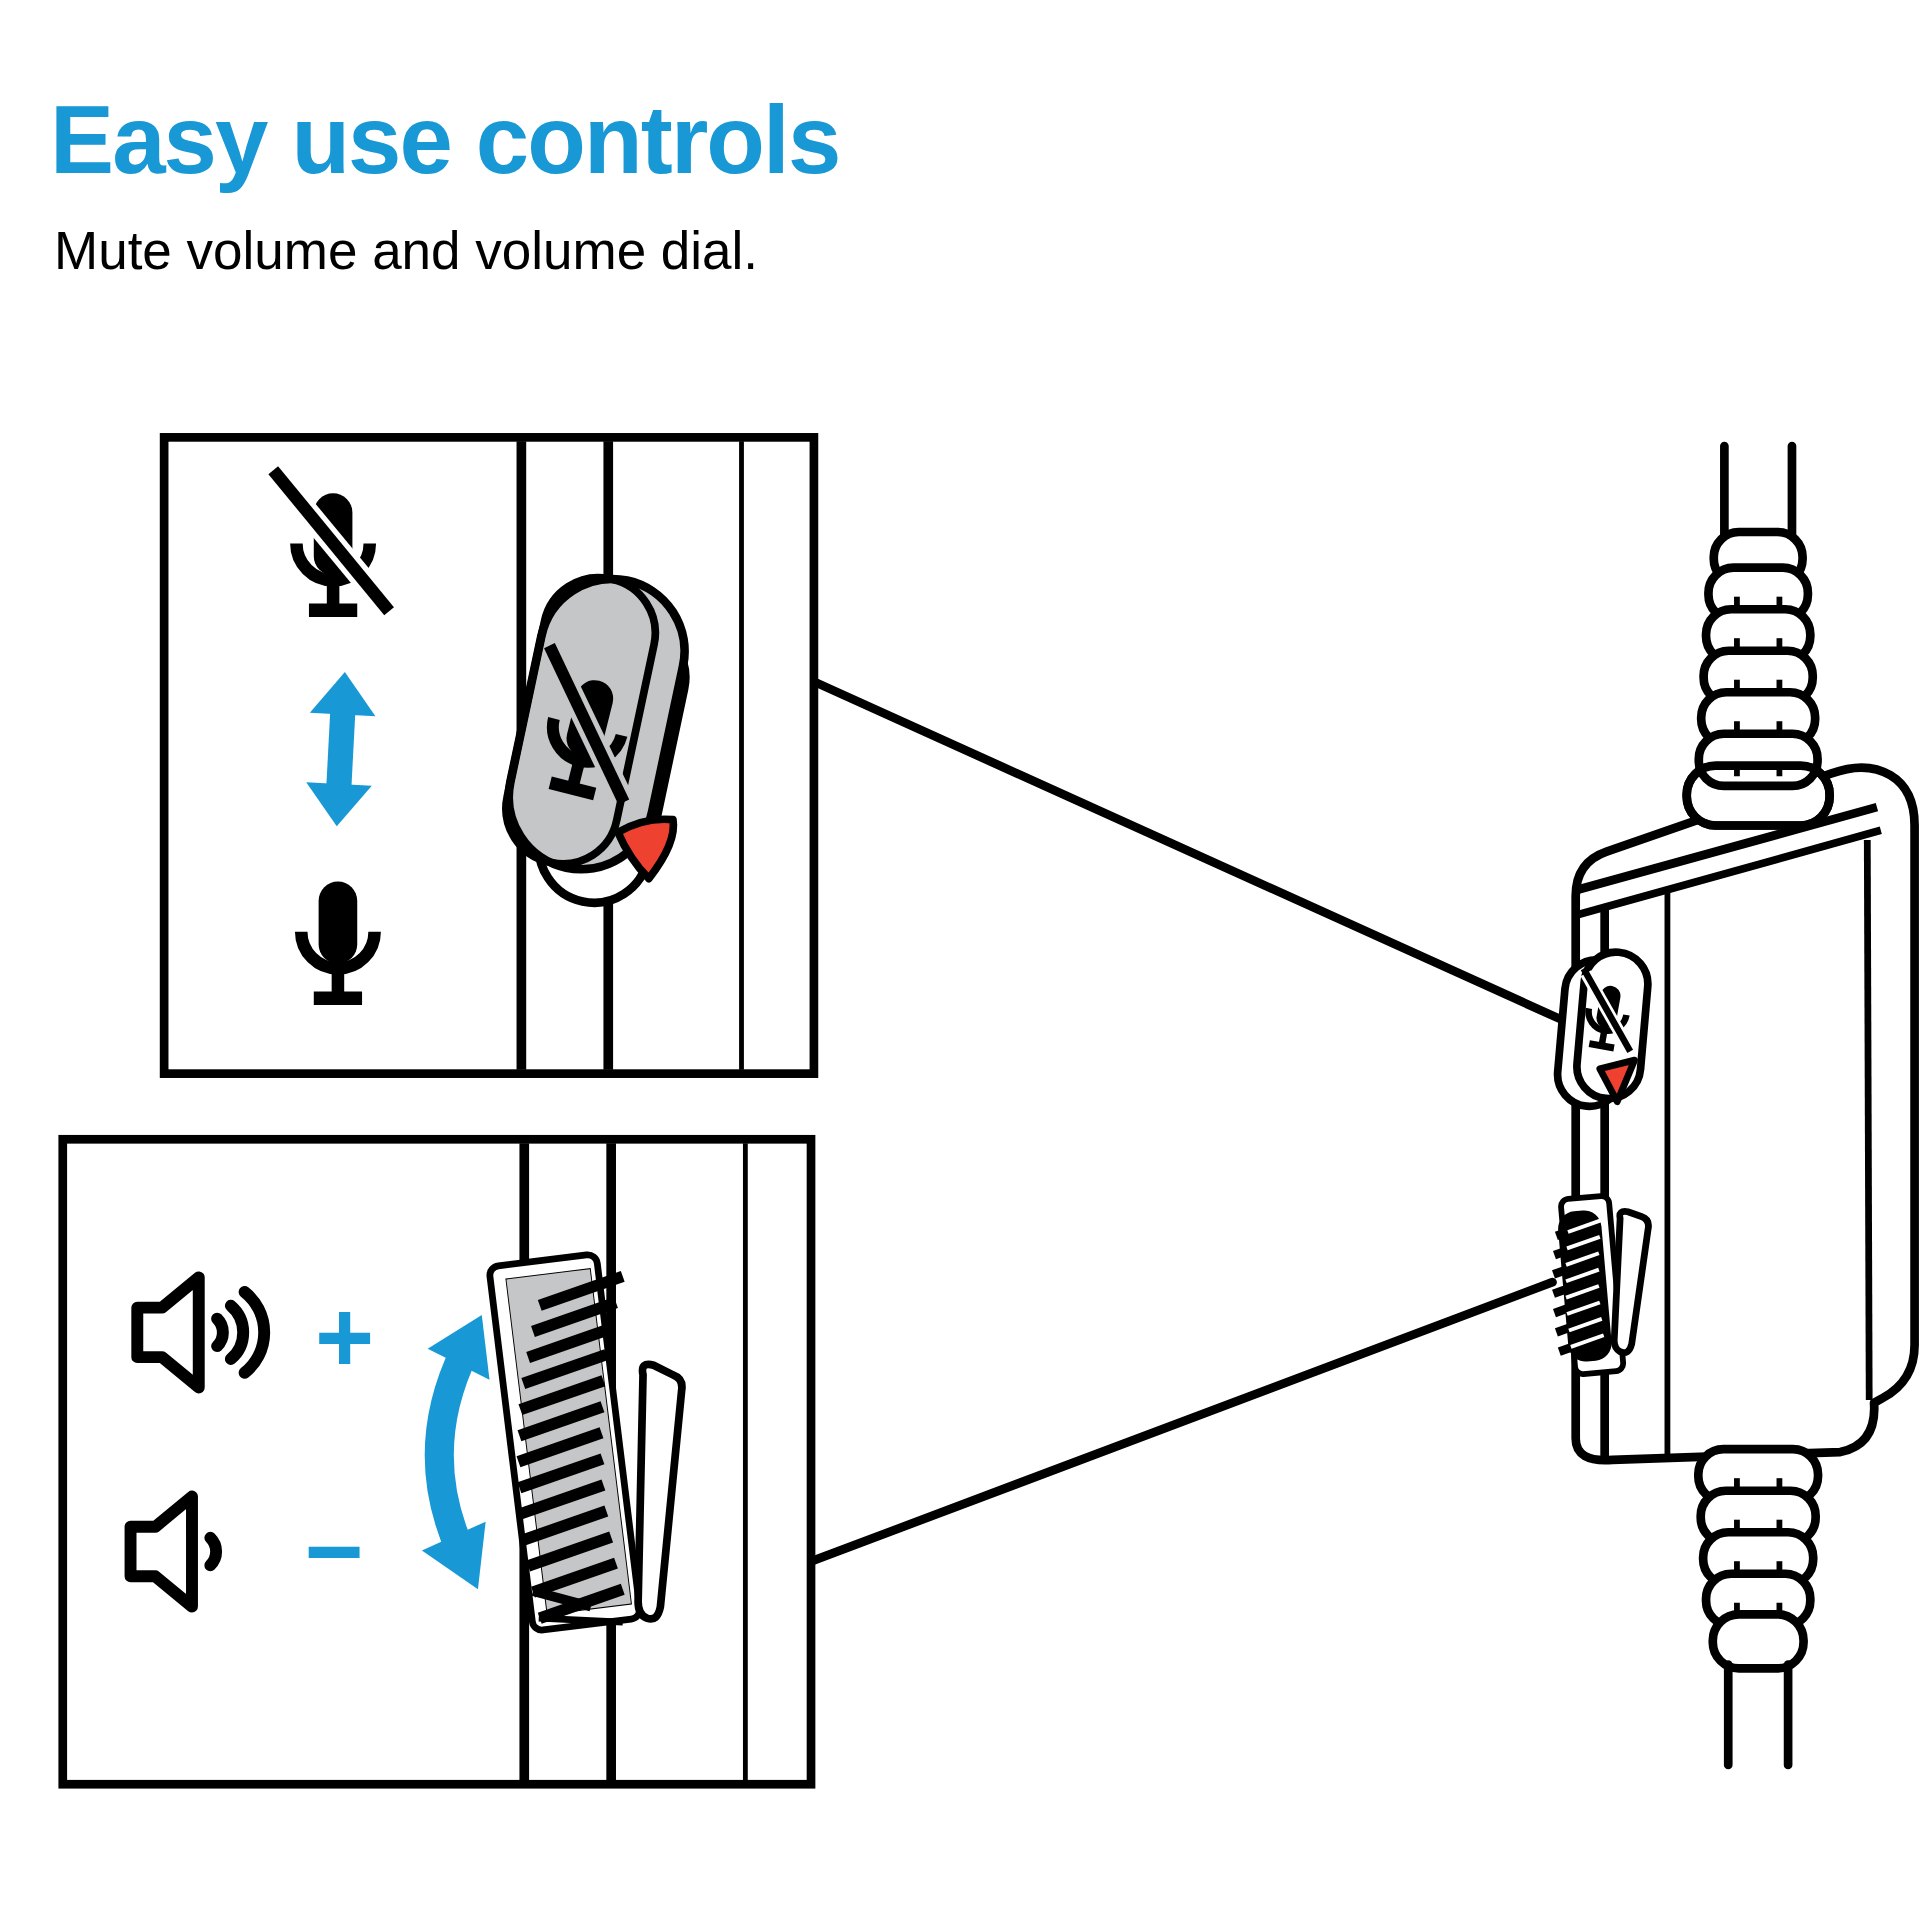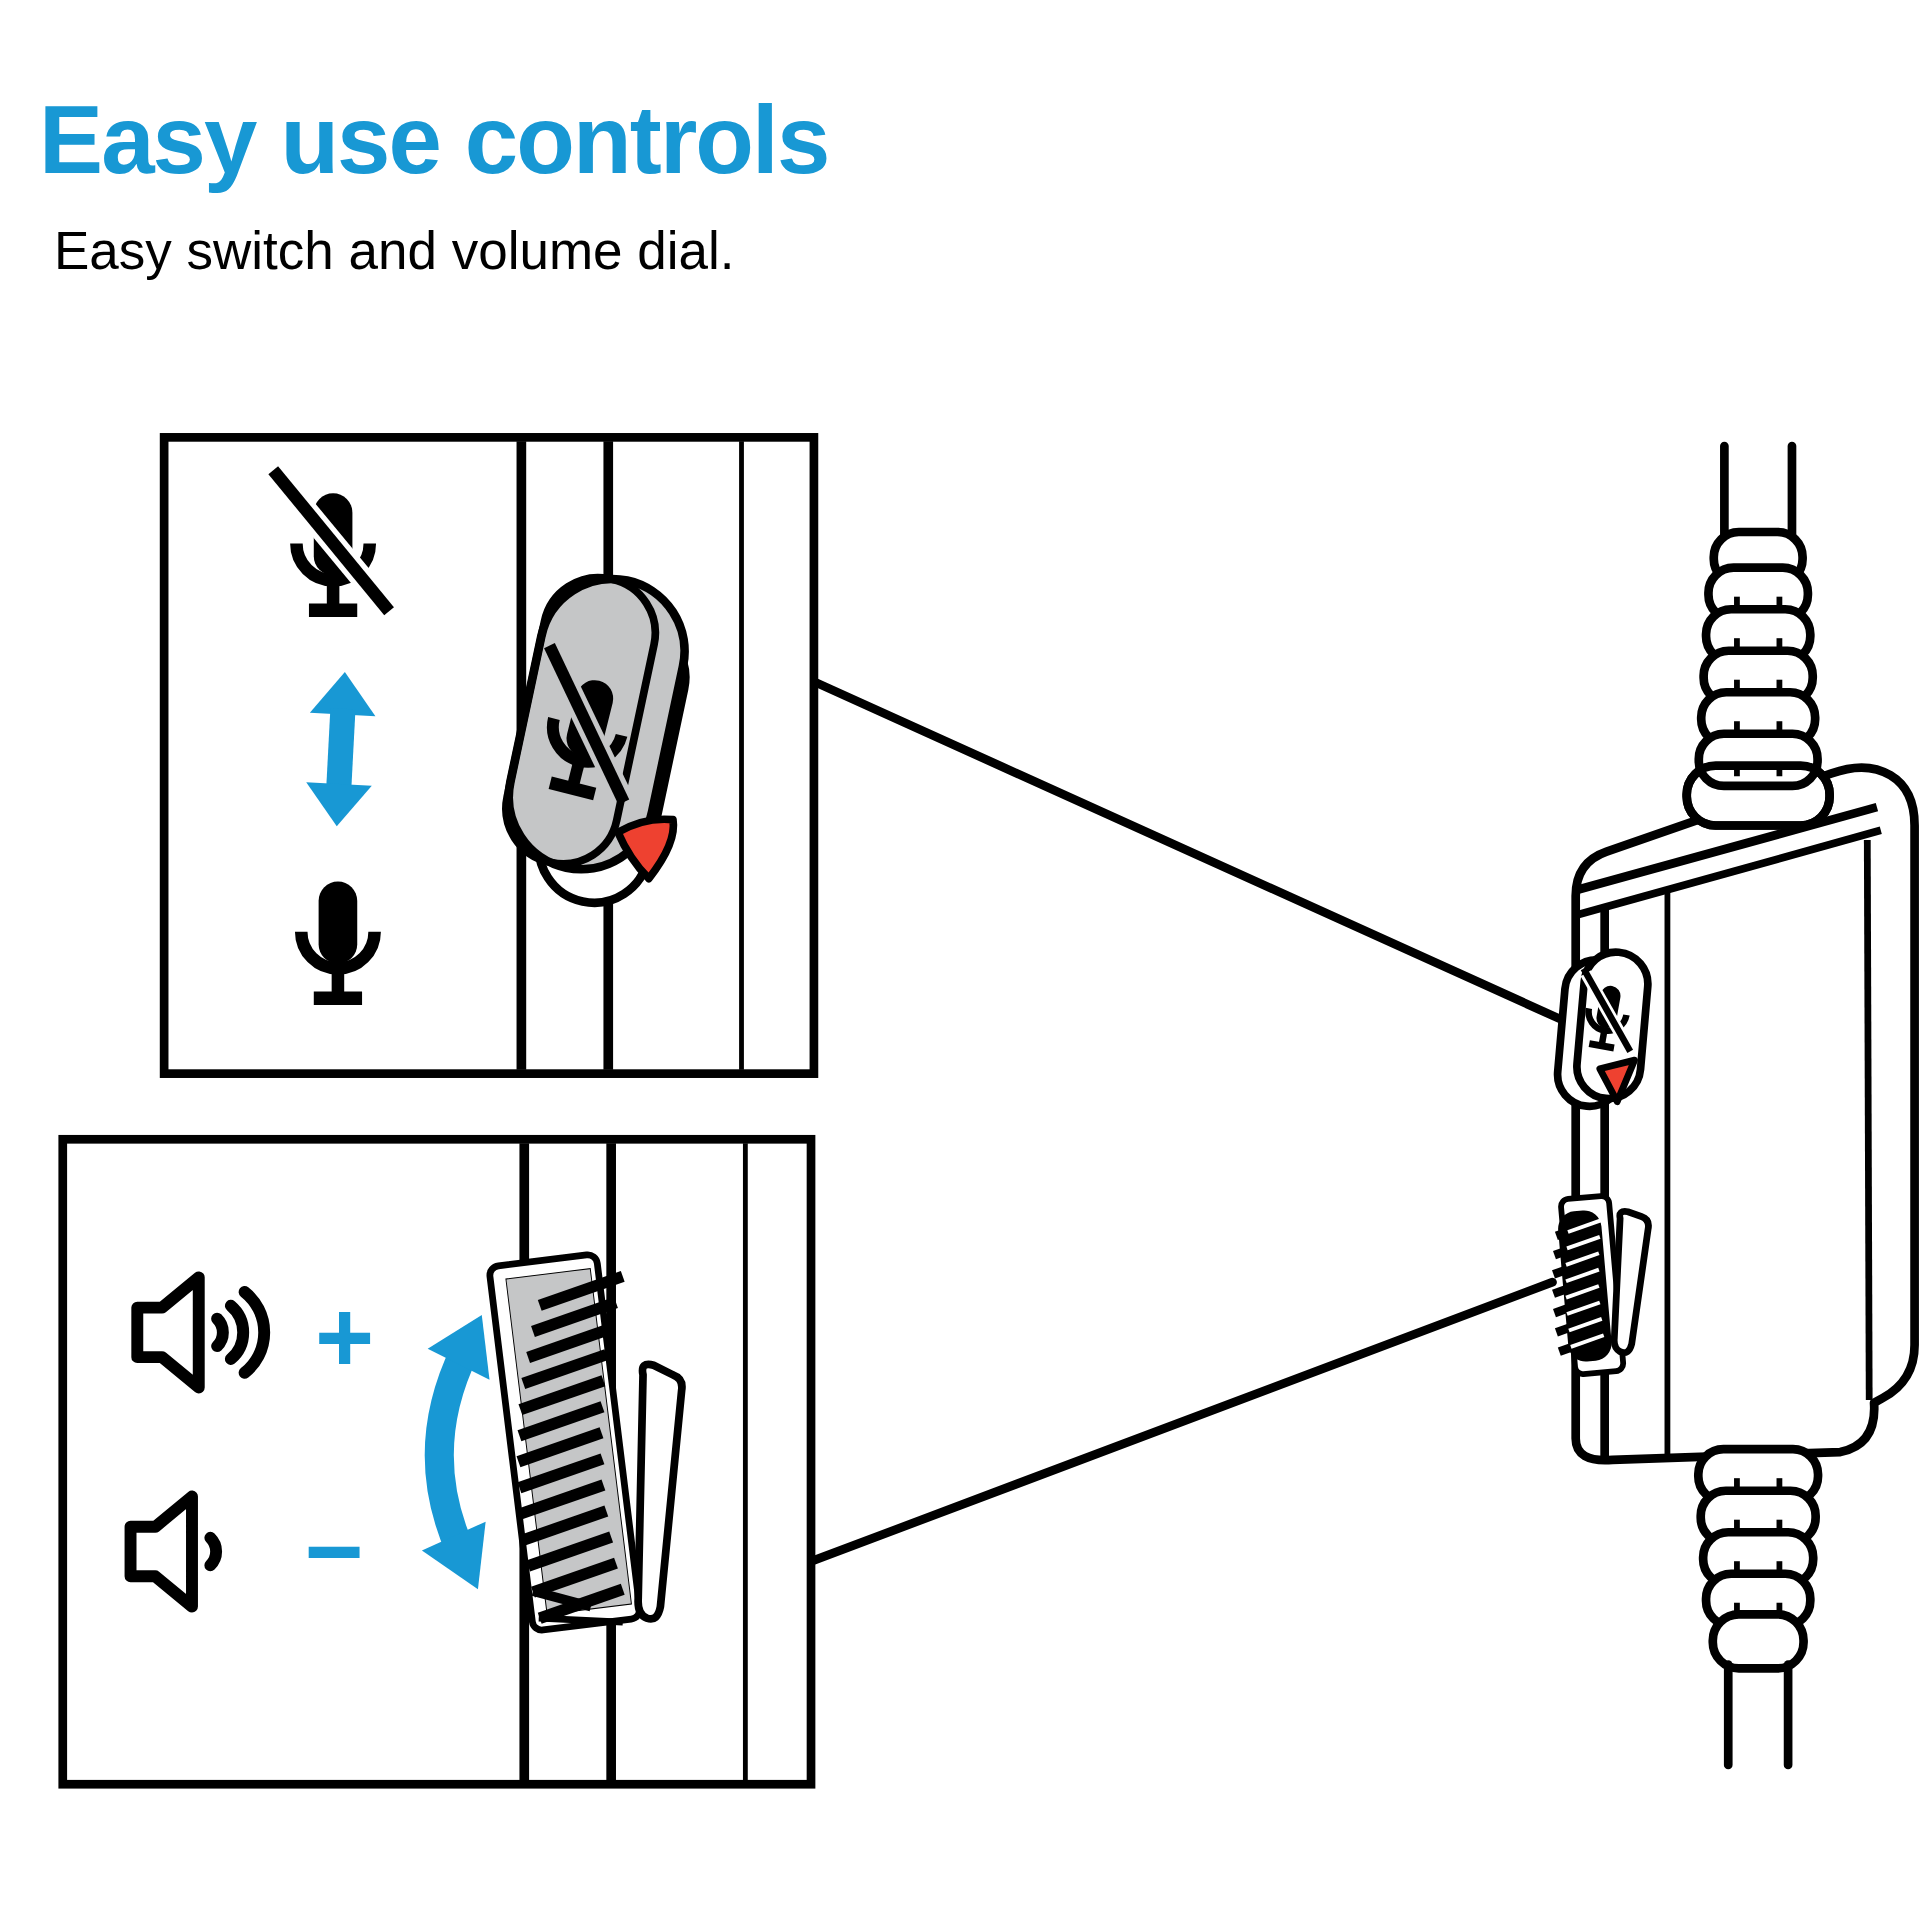--- a/index.html
+++ b/index.html
@@ -4,21 +4,21 @@
 <style>
   :root{
     --accent-blue:#1898D4;
     --indicator-red:#EE4130;
     --control-gray:#C5C6C7;
     --line-black:#000000;
   }
   html,body{margin:0;padding:0;background:#fff;}
   body{width:1931px;height:1931px;position:relative;font-family:"Liberation Sans",sans-serif;overflow:hidden;}
   .page-title{
-    position:absolute;left:39px;top:85px;
+    position:absolute;left:50px;top:85px;
     font-size:96px;font-weight:bold;letter-spacing:-1.9px;
     color:var(--accent-blue);
   }
   .page-subtitle{
     position:absolute;left:54px;top:220px;
     font-size:53px;font-weight:400;color:#000;
   }
   svg.diagram{position:absolute;left:0;top:0;}
   .ln{stroke:var(--line-black);fill:none;}
   .fw{fill:#fff;stroke:var(--line-black);}
@@ -30,21 +30,21 @@
   .slash-under{stroke:var(--under-color,#ffffff);fill:none;}
   .plusminus{
     font-family:"Liberation Sans",sans-serif;font-weight:bold;
     font-size:105px;fill:var(--accent-blue);
   }
 </style>
 </head>
 <body style="background: rgb(255, 255, 255);">
 
 <div class="page-title">Easy use controls</div>
-<div class="page-subtitle">Easy switch and volume dial.</div>
+<div class="page-subtitle">Mute volume and volume dial.</div>
 
 <svg class="diagram" width="1931" height="1931" viewBox="0 0 2000 2000" xmlns="http://www.w3.org/2000/svg">
 
   <defs>
 
     <g id="icon-mic">
       <rect class="fb" x="-20" y="-64" width="40" height="85" rx="20"></rect>
       <path class="ln" stroke-width="13" d="M -38 -12 A 38 38 0 0 0 38 -12"></path>
       <line class="ln" stroke-width="13" x1="0" y1="26" x2="0" y2="52"></line>
       <line class="ln" stroke-width="14" x1="-25" y1="57" x2="25" y2="57"></line>

